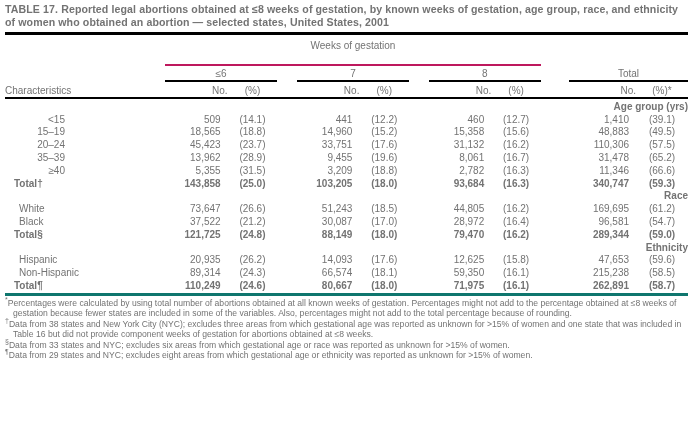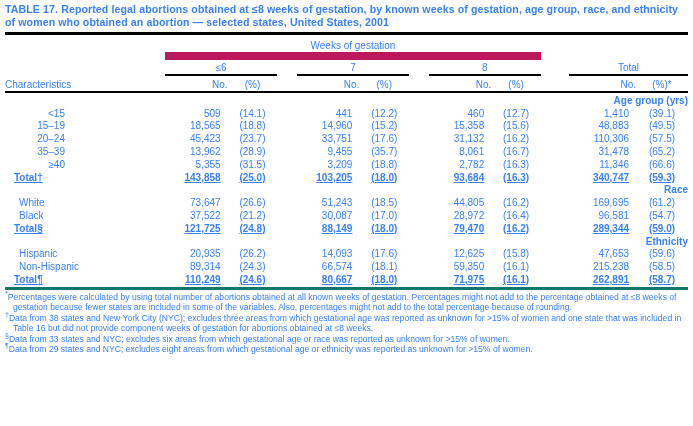--- a/index.html
+++ b/index.html
@@ -1,45 +1,45 @@
 <!DOCTYPE html>
 <html><head>
 <meta charset="utf-8">
 <style>
   html, body { margin: 0; padding: 0; background: #fff; }
   .page {
     width: 693px; height: 400px; box-sizing: border-box;
-    padding: 3px 5px 2px 5px; background: #fff; color: #3b82f6;
+    padding: 3px 5px 2px 5px; background: #fff; color: #737373;
     font-family: "Liberation Sans", "DejaVu Sans", sans-serif;
     overflow: hidden;
   }
   .title {
     font-size: 10.6px; font-weight: bold; line-height: 13px;
     letter-spacing: 0.1px; padding-bottom: 3px;
     border-bottom: 3px solid #000;
   }
   table.tbl {
     width: 100%; border-collapse: collapse; table-layout: fixed;
     font-size: 10px; margin-top: 1px;
   }
   .tbl th { font-weight: normal; font-size: 10px; padding: 0; }
   .tbl td { padding: 0; }
   tr.spanner-row th { height: 15px; vertical-align: bottom; }
-  th.spanner { text-align: center; border-bottom: 8px solid #be185d; padding-bottom: 1px; }
+  th.spanner { text-align: center; border-bottom: 2px solid #be185d; padding-bottom: 13px; }
   tr.group-row th { height: 13px; vertical-align: bottom; }
   th.grp { text-align: center; border-bottom: 2px solid #000; padding-bottom: 1px; }
   tr.sub-row th { height: 14px; vertical-align: bottom; border-bottom: 2.5px solid #000; padding-bottom: 1px; }
   th.charhead { text-align: left; }
   th.no-h { text-align: right; }
   th.pct-h { text-align: center; }
   tbody td { height: 12.8px; vertical-align: bottom; white-space: nowrap; }
   td.sectionhead { font-weight: bold; text-align: right; }
   td.lbl { text-align: left; padding-left: 14px; }
   td.lbl .age-span { display: inline-block; width: 46px; text-align: right; padding-left: 0; }
-  tr.total-row td { font-weight: bold; text-decoration: underline; }
+  tr.total-row td { font-weight: bold; }
   tr.total-row td.lbl { padding-left: 9px; }
   td.num { text-align: right; padding-right: 7px; }
   td.pct { text-align: center; }
   tbody tr.last-row td { border-bottom: 3px solid #0f766e; padding-bottom: 2px; }
   .footnotes { margin-top: 2px; font-size: 8.6px; line-height: 10.4px; }
   .footnote { padding-left: 8px; text-indent: -8px; }
   .footnote sup { font-size: 7px; line-height: 0; }
 </style>
 </head>
 <body>
@@ -140,21 +140,21 @@
           <td></td>
           <td class="num">110,306</td>
           <td class="pct">(57.5)</td>
         </tr>
         <tr>
           <td class="lbl"><span class="age-span">35–39</span></td>
           <td class="num">13,962</td>
           <td class="pct">(28.9)</td>
           <td></td>
           <td class="num">9,455</td>
-          <td class="pct">(35.7)</td>
+          <td class="pct">(19.6)</td>
           <td></td>
           <td class="num">8,061</td>
           <td class="pct">(16.7)</td>
           <td></td>
           <td class="num">31,478</td>
           <td class="pct">(65.2)</td>
         </tr>
         <tr>
           <td class="lbl"><span class="age-span">≥40</span></td>
           <td class="num">5,355</td>

